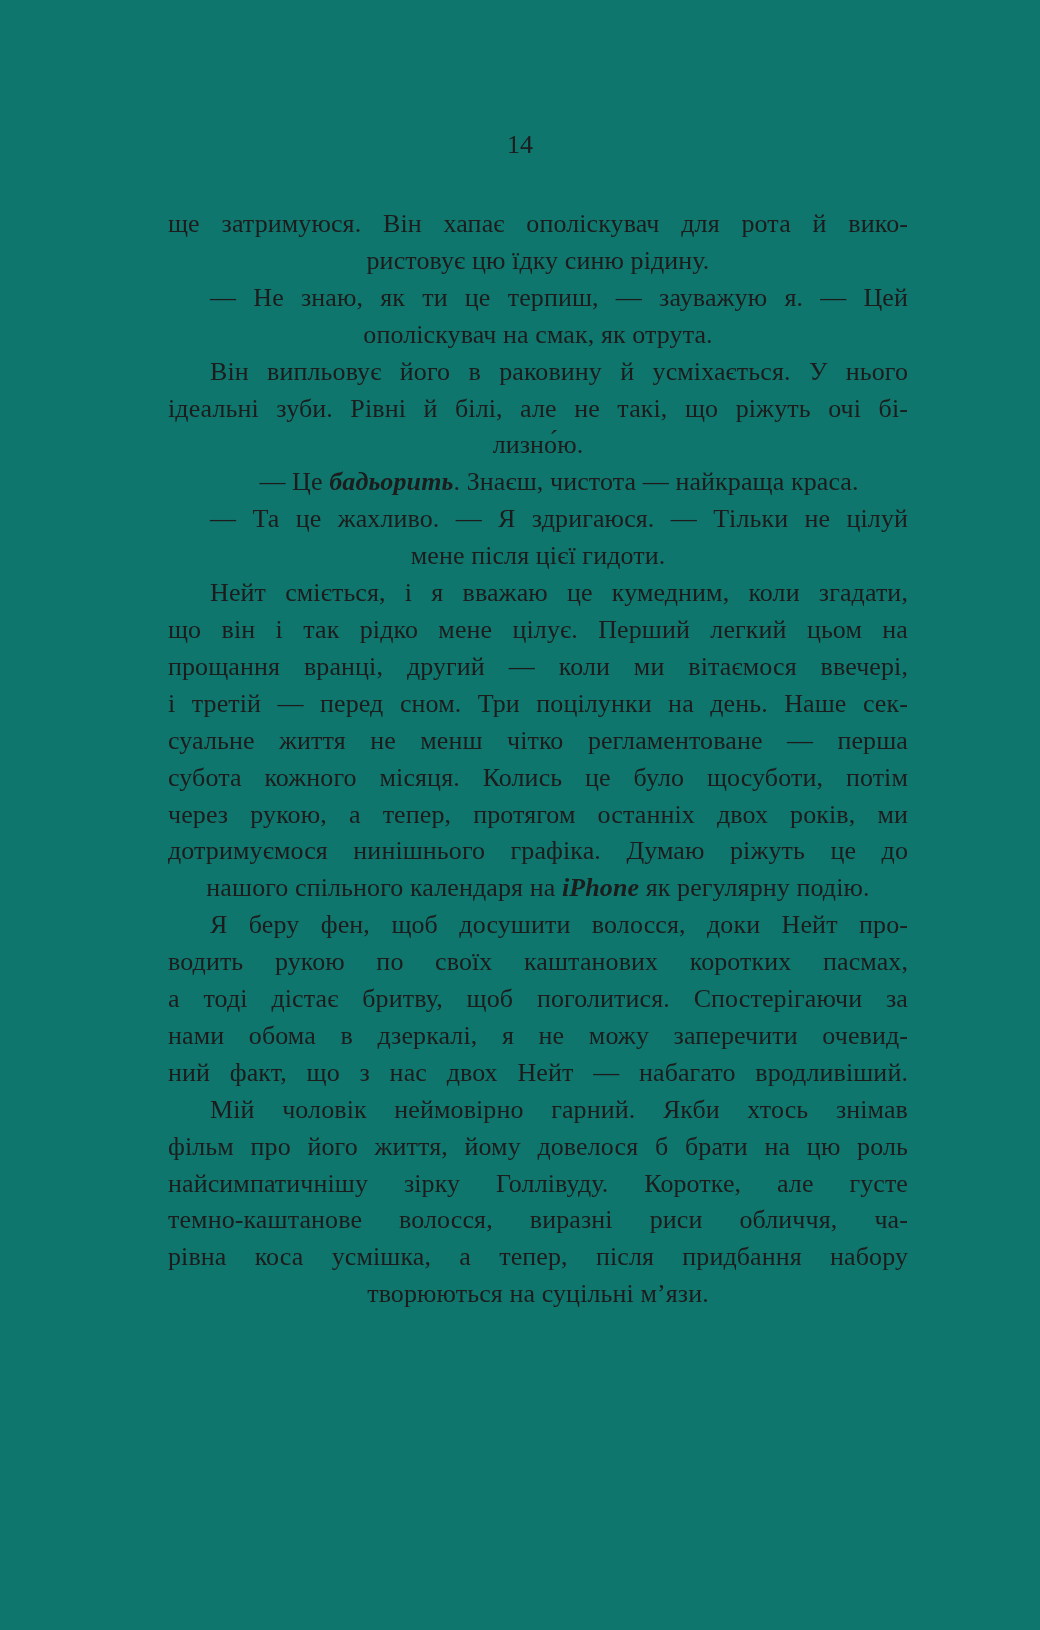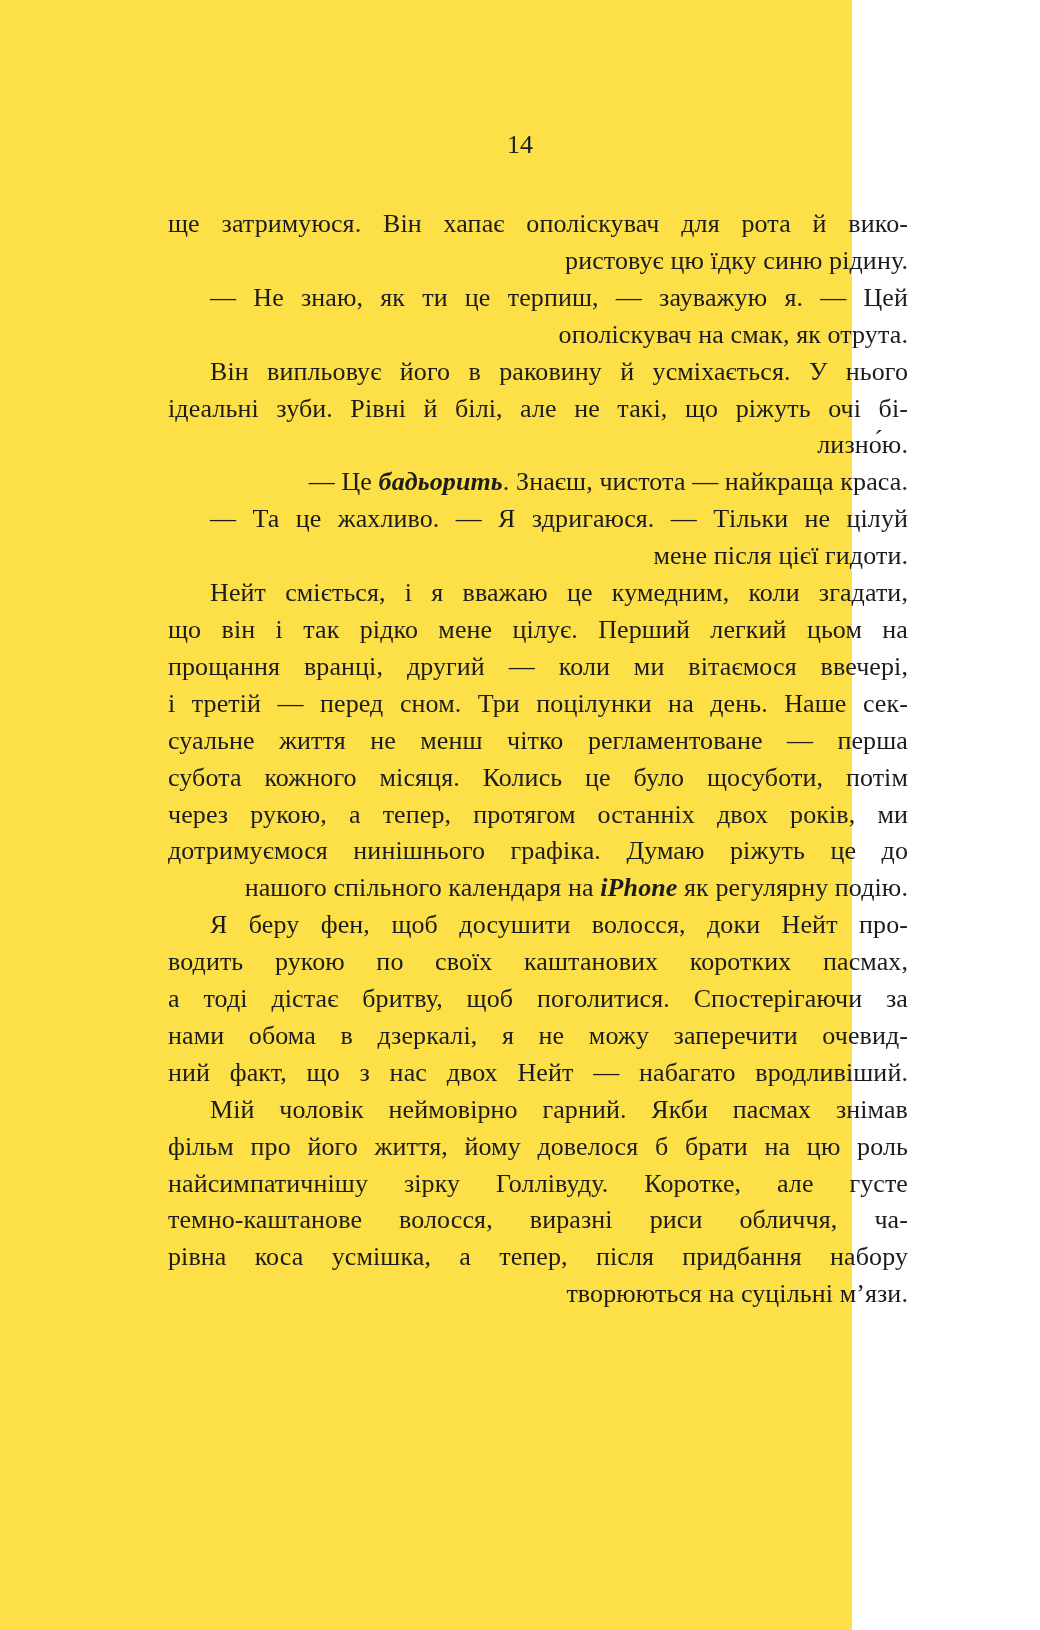--- a/index.html
+++ b/index.html
@@ -8,23 +8,23 @@
     width: 1040px;
     height: 1630px;
     font-family: "Liberation Serif", "DejaVu Serif", serif;
     color: #1c1c1c;
     position: relative;
     overflow: hidden;
   }
   .page {
     position: absolute;
     top: 0; left: 0;
-    width: 852px;
+    width: 1040px;
     height: 1630px;
-    background: #fde047;
+    background: #0f766e;
   }
   .page-number {
     position: absolute;
     top: 130px;
     left: 0;
     width: 1040px;
     text-align: center;
     font-size: 26px;
     line-height: 30px;
     color: #1c1c1c;
@@ -32,21 +32,21 @@
   .text-block {
     position: absolute;
     top: 206px;
     left: 168px;
     width: 740px;
     font-size: 26px;
     line-height: 36.9px;
     letter-spacing: 0.1px;
   }
   .para { margin: 0; }
-  .line { text-align: right; }
+  .line { text-align: center; }
   .line.j { text-align: justify; text-align-last: justify; }
   .line.indent { text-indent: 42px; }
   .line em { font-style: italic; font-weight: bold; }
 </style>
 </head>
 <body>
 
 <div class="page">
   <div class="page-number">14</div>
   <div class="text-block">
@@ -82,21 +82,21 @@
         <div class="line"><span>нашого спільного календаря на </span><em>iPhone</em><span> як регулярну подію.</span></div>
       </div>
       <div class="para">
         <div class="line j indent"><span>Я беру фен, щоб досушити волосся, доки Нейт про-</span></div>
         <div class="line j"><span>водить рукою по своїх каштанових коротких пасмах,</span></div>
         <div class="line j"><span>а тоді дістає бритву, щоб поголитися. Спостерігаючи за</span></div>
         <div class="line j"><span>нами обома в дзеркалі, я не можу заперечити очевид-</span></div>
         <div class="line j"><span>ний факт, що з нас двох Нейт — набагато вродливіший.</span></div>
       </div>
       <div class="para">
-        <div class="line j indent"><span>Мій чоловік неймовірно гарний. Якби пасмах знімав</span></div>
+        <div class="line j indent"><span>Мій чоловік неймовірно гарний. Якби хтось знімав</span></div>
         <div class="line j"><span>фільм про його життя, йому довелося б брати на цю роль</span></div>
         <div class="line j"><span>найсимпатичнішу зірку Голлівуду. Коротке, але густе</span></div>
         <div class="line j"><span>темно-каштанове волосся, виразні риси обличчя, ча-</span></div>
         <div class="line j"><span>рівна коса усмішка, а тепер, після придбання набору</span></div>
         <div class="line"><span>творюються на суцільні м’язи.</span></div>
       </div>
     </div>
 </div>
 
 </body></html>

